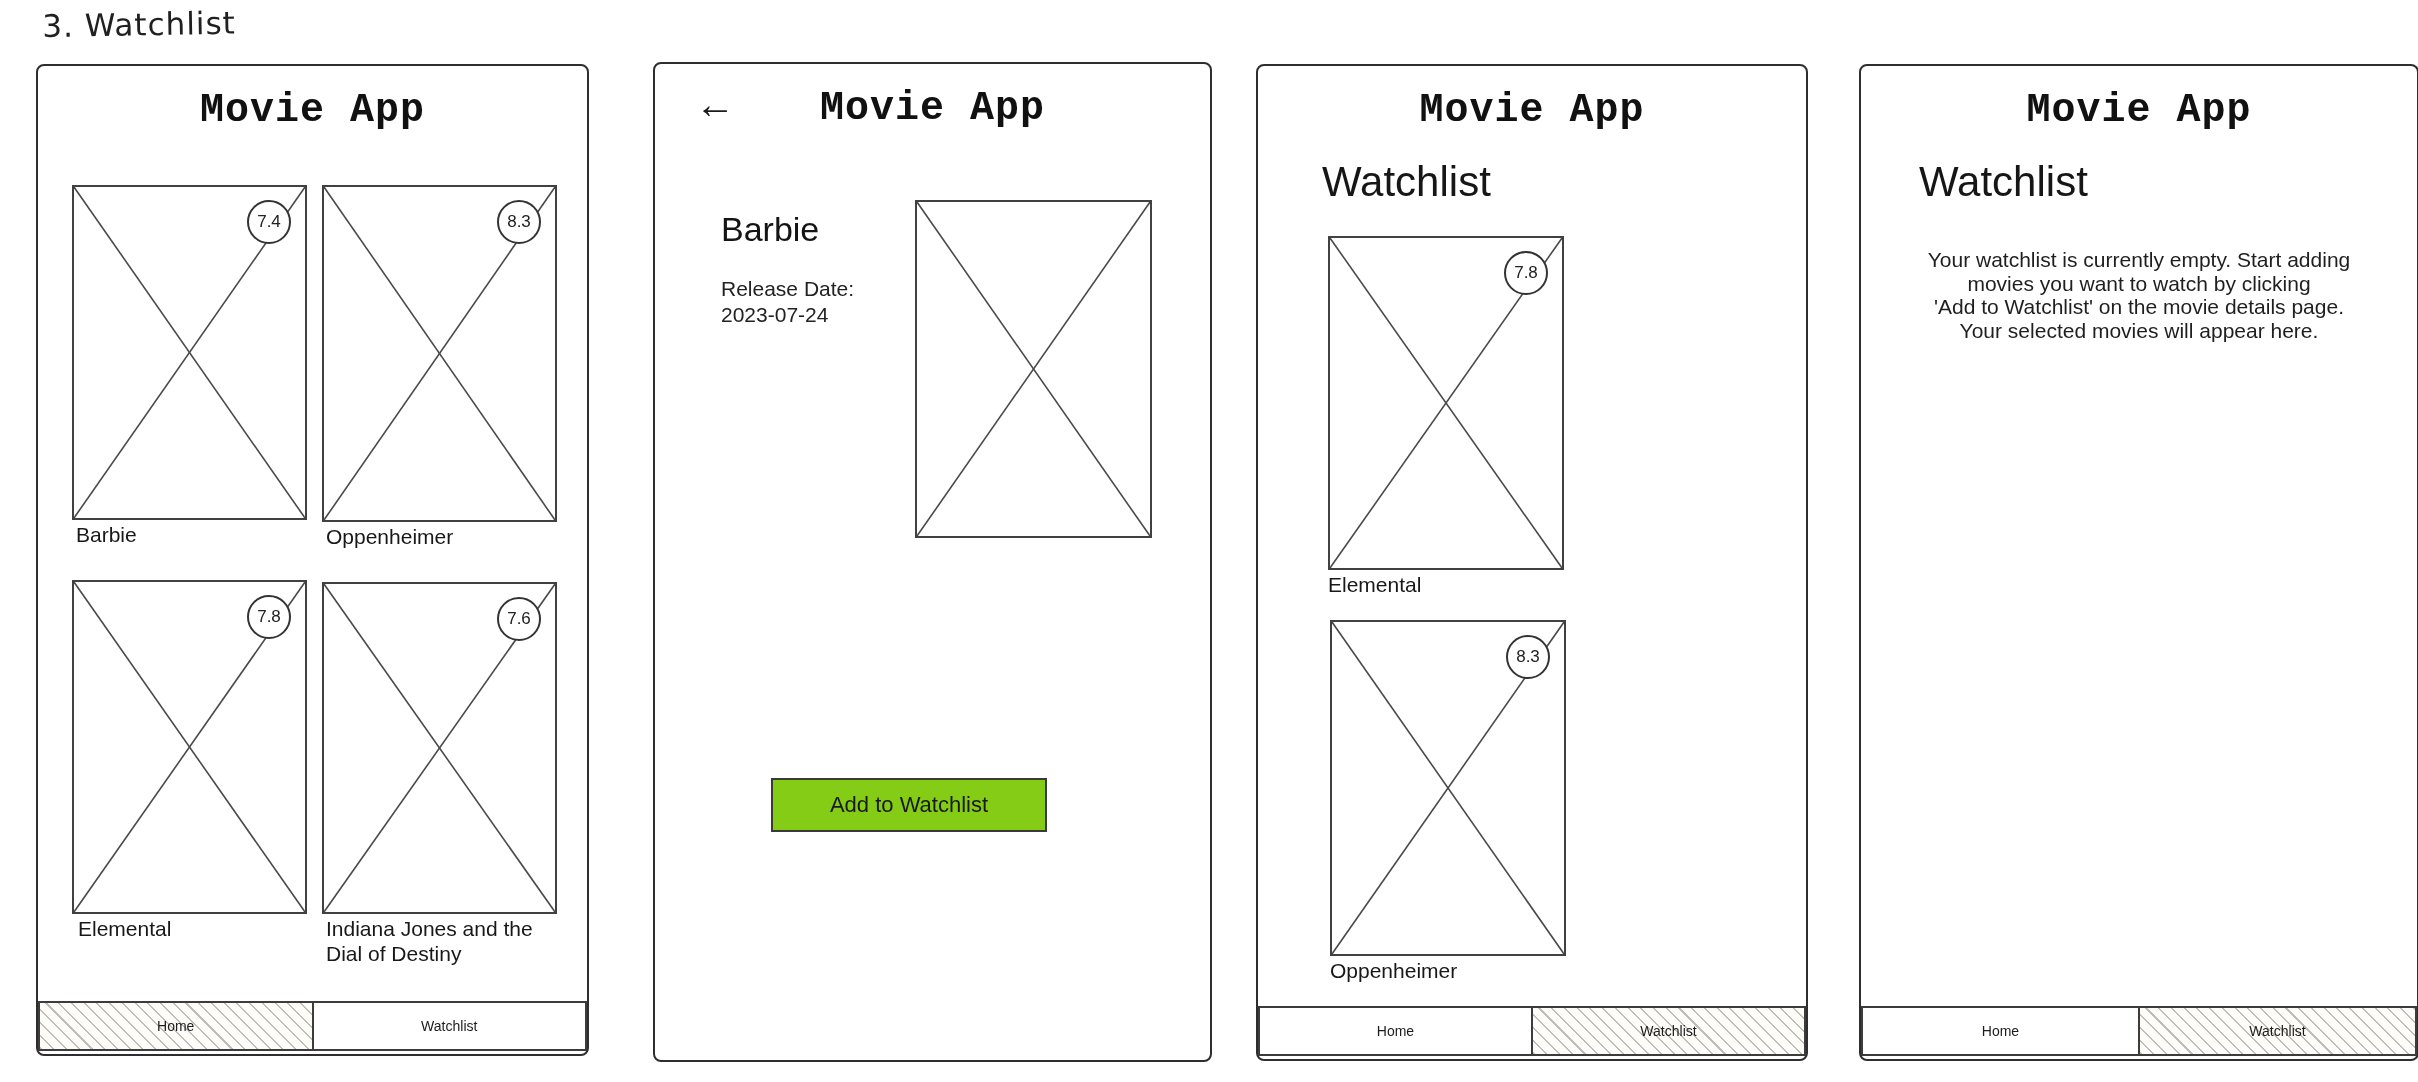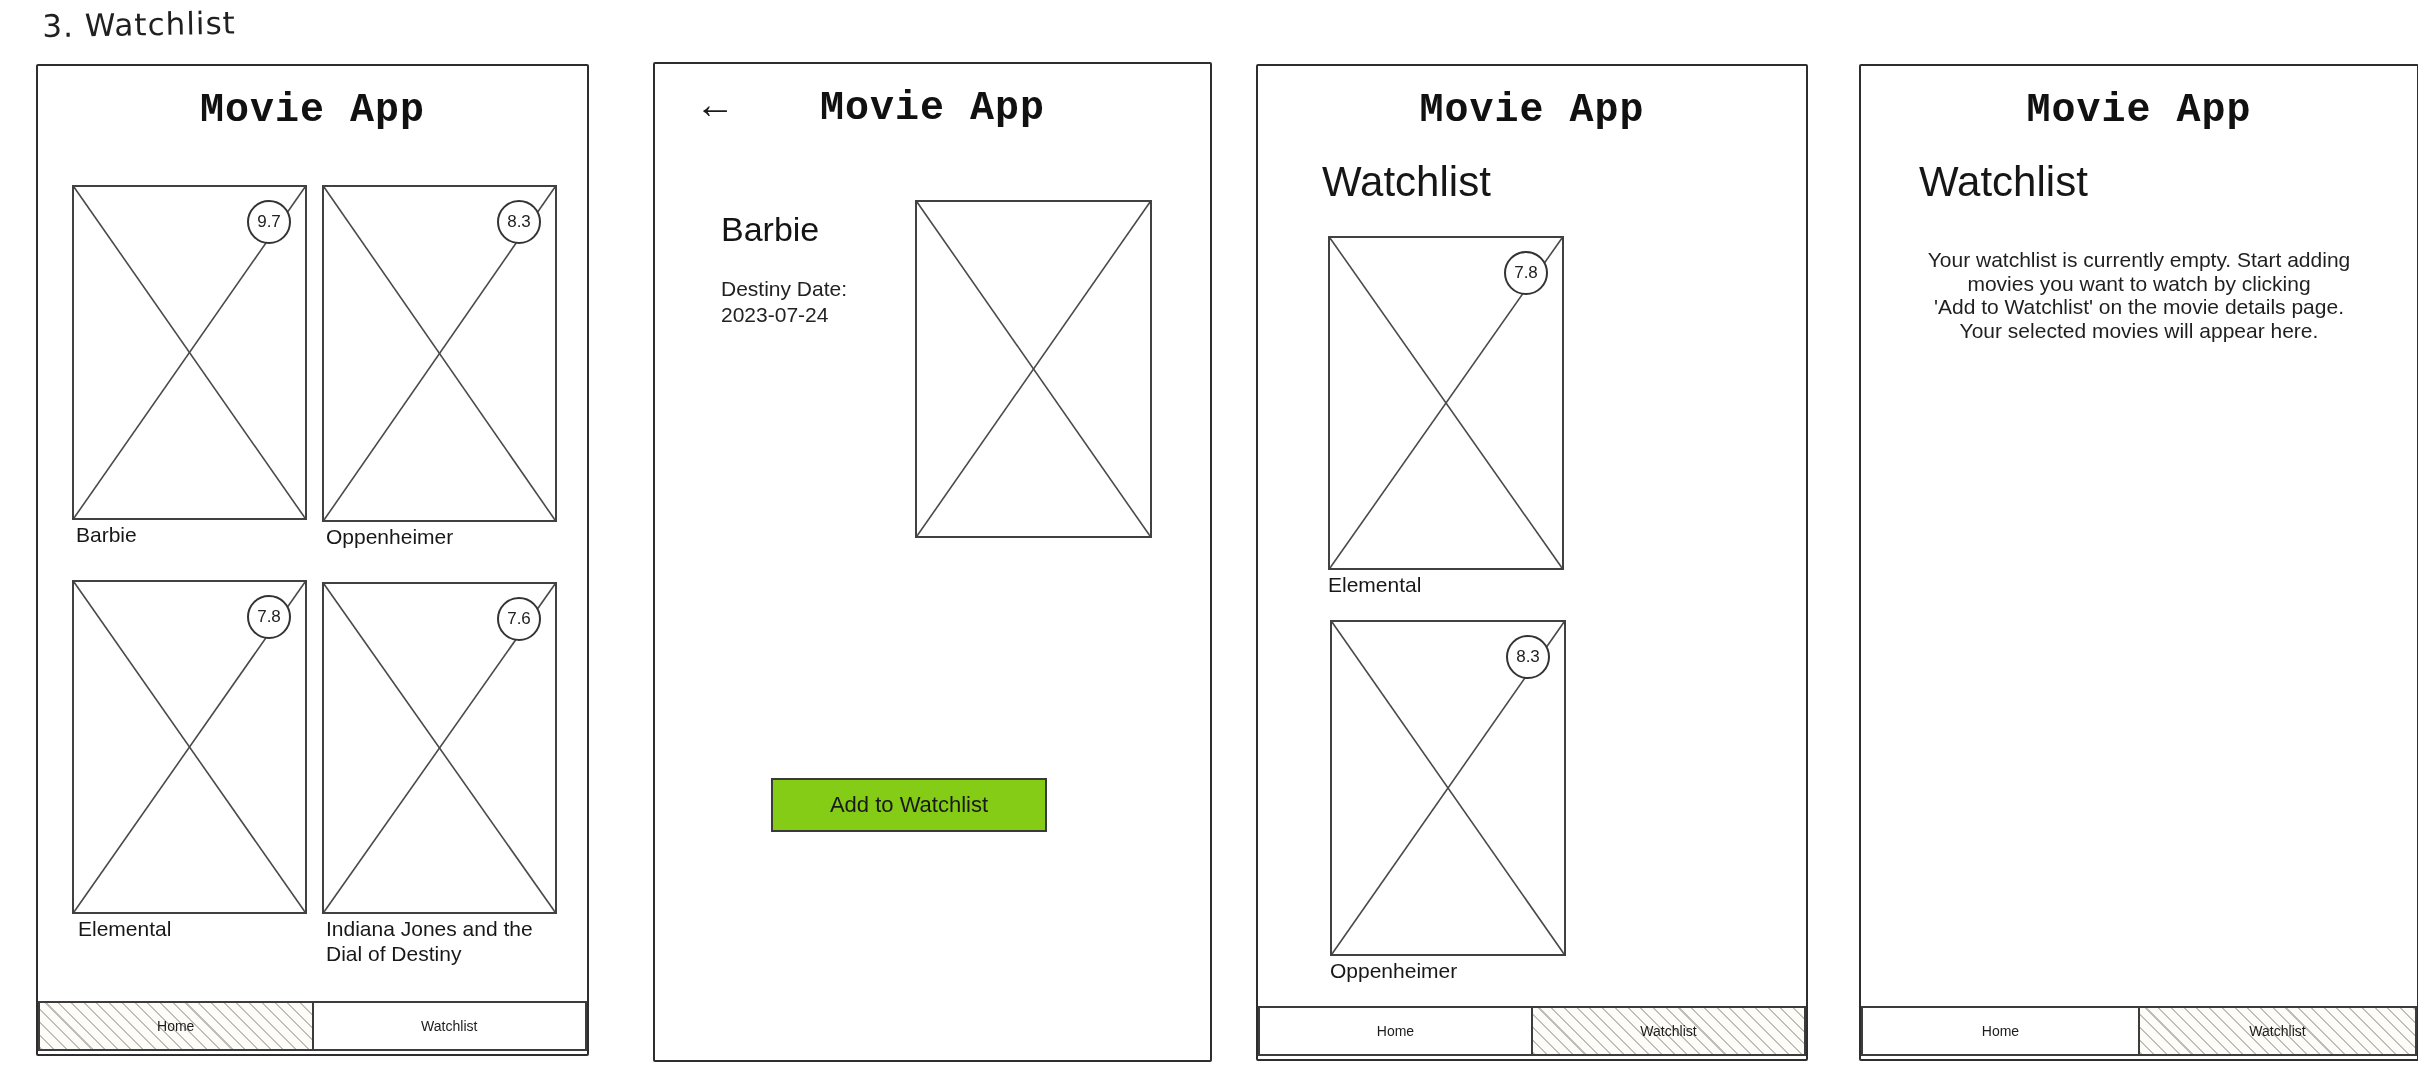--- a/index.html
+++ b/index.html
@@ -4,21 +4,21 @@
 <style>
   html,body{margin:0;padding:0;background:#ffffff;}
   body{width:2418px;height:1082px;overflow:hidden;}
   #canvas{position:relative;width:2418px;height:1082px;
           font-family:"Liberation Sans","DejaVu Sans",sans-serif;color:#1c1c1c;}
 
   .page-title{position:absolute;left:42px;top:8px;font-size:31px;font-weight:500;
               letter-spacing:1px;transform:rotate(-1deg);transform-origin:left top;
               font-family:"DejaVu Sans",sans-serif;color:#202020;}
 
-  .frame{position:absolute;border:2px solid #2e2e2e;background:#fff;border-radius:2px;}
+  .frame{position:absolute;border:2px solid #2e2e2e;background:#fff;border-radius:8px;}
 
   .app-header{position:absolute;top:22px;left:0;right:0;text-align:center;
               font-family:"Liberation Mono","DejaVu Sans Mono",monospace;
               font-weight:700;font-size:40px;letter-spacing:1px;color:#111;}
 
   .screen-title{position:absolute;font-size:42px;color:#161616;}
 
   .poster{position:absolute;border:2px solid #414141;background:#fff;}
   .poster svg{position:absolute;left:0;top:0;width:100%;height:100%;display:block;}
 
@@ -58,21 +58,21 @@
 
   <section class="frame" id="f-home" style="left:36px;top:64px;width:549px;height:988px;">
     <div class="app-header">Movie App</div>
 
     <div class="poster" style="left:34px;top:119px;width:231px;height:331px;">
       <svg viewBox="0 0 100 100" preserveAspectRatio="none">
         <line x1="0" y1="0" x2="100" y2="100" stroke="#4a4a4a" stroke-width="1.6" vector-effect="non-scaling-stroke"></line>
         <line x1="100" y1="0" x2="0" y2="100" stroke="#4a4a4a" stroke-width="1.6" vector-effect="non-scaling-stroke"></line>
       </svg>
       <div class="badge">
-        <span>9.7</span>
+        <span>7.4</span>
       </div>
     </div>
     <div class="movie-label" style="left:38px;top:456px;">Barbie</div>
 
     <div class="poster" style="left:284px;top:119px;width:231px;height:333px;">
       <svg viewBox="0 0 100 100" preserveAspectRatio="none">
         <line x1="0" y1="0" x2="100" y2="100" stroke="#4a4a4a" stroke-width="1.6" vector-effect="non-scaling-stroke"></line>
         <line x1="100" y1="0" x2="0" y2="100" stroke="#4a4a4a" stroke-width="1.6" vector-effect="non-scaling-stroke"></line>
       </svg>
       <div class="badge">
@@ -113,21 +113,21 @@
     </nav>
   </section>
 
   <section class="frame" id="f-detail" style="left:653px;top:62px;width:555px;height:996px;">
     <div class="back">←</div>
     <div class="app-header">Movie App</div>
 
     <div class="detail-title" style="left:66px;top:146px;">Barbie</div>
 
     <div class="release" style="left:66px;top:212px;">
-      <div>Destiny Date:</div>
+      <div>Release Date:</div>
       <div>2023-07-24</div>
     </div>
 
     <div class="poster" style="left:260px;top:136px;width:233px;height:334px;">
       <svg viewBox="0 0 100 100" preserveAspectRatio="none">
         <line x1="0" y1="0" x2="100" y2="100" stroke="#4a4a4a" stroke-width="1.6" vector-effect="non-scaling-stroke"></line>
         <line x1="100" y1="0" x2="0" y2="100" stroke="#4a4a4a" stroke-width="1.6" vector-effect="non-scaling-stroke"></line>
       </svg>
     </div>
 

